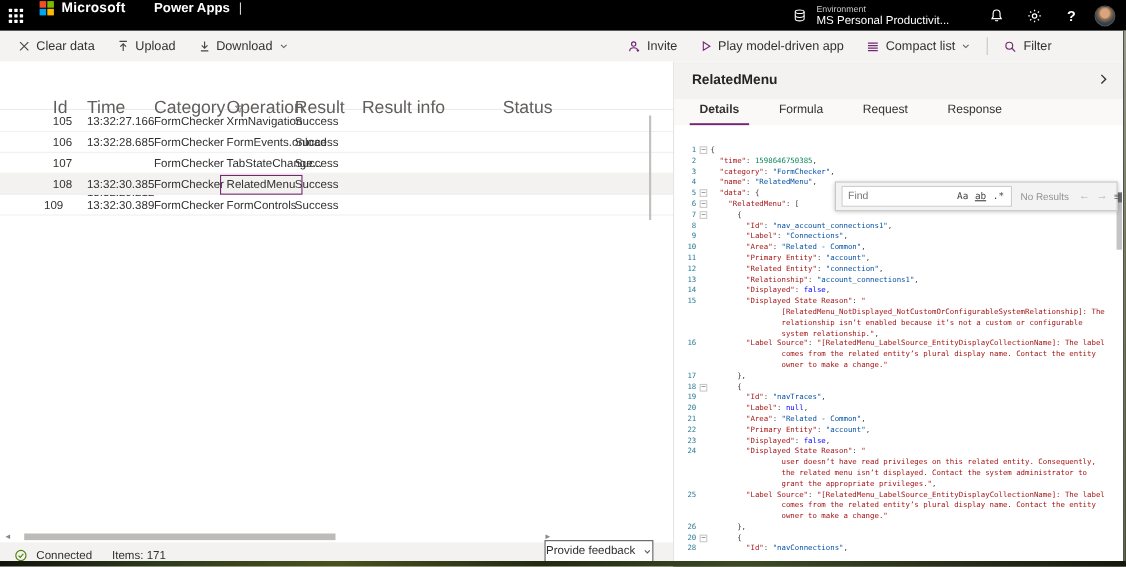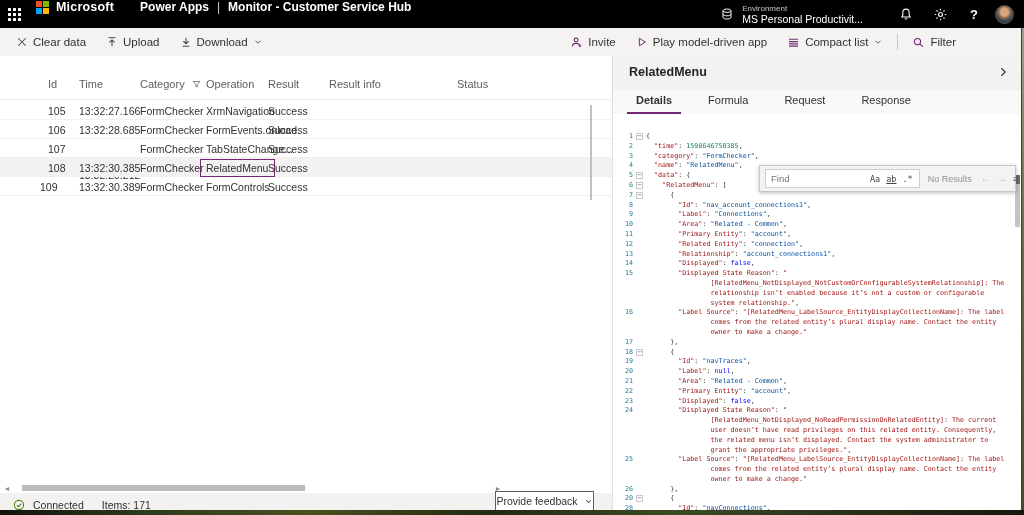--- a/index.html
+++ b/index.html
@@ -34,21 +34,21 @@
   .tbtn { display:flex; align-items:center; gap:5px; padding:12px 10px; height:28px; cursor:pointer; white-space:nowrap; }
   .tbtn svg { flex:none; }
   .tb-left { display:flex; align-items:center; margin-left:6px; }
   .tb-right { display:flex; align-items:center; margin-left:auto; margin-right:58px; }
   .tb-div { width:1px; height:16px; background:#c8c6c4; margin:0 4px; }
   .icon-dark { color:#484644; } .icon-purple { color:#742774; } .icon-chev { color:#605e5c; }
 
   
   .left-area { position:absolute; left:0; top:56px; width:612px; height:454px; background:#fff; }
   .thead { position:absolute; left:0; top:22px; width:612px; height:22px; border-bottom:1px solid #edebe9; }
-  .thead span { position:absolute; top:0; font-size:11px; color:#605e5c; white-space:nowrap; }
+  .thead span { position:absolute; top:12px; font-size:16px; color:#605e5c; white-space:nowrap; }
   .thead svg { position:relative; top:1px; margin-left:4px; }
   .rows { position:absolute; left:0; top:45px; width:612px; }
   .trow { position:relative; height:19px; border-bottom:1px solid #f1f0ee; font-size:10.5px; color:#323130; cursor:pointer; }
   .trow.sel { background:#f3f2f1; }
   .trow span { position:absolute; top:4px; white-space:nowrap; }
   .trow span.focus-cell { top:1px; padding:2px 6px 2px 5px; border:1.5px solid #742774; }
   .v-thumb { position:absolute; left:590px; top:49px; width:2px; height:95px; background:#c3c1bf; }
 
   .hscroll { position:absolute; left:0; top:427px; width:505px; height:10px; display:flex; align-items:center; }
   .h-arrow { font-size:7px; color:#8a8886; width:14px; text-align:center; }
@@ -131,21 +131,20 @@
         <i style="background:#f25022"></i>
           <i style="background:#7fba00"></i>
         <i style="background:#00a4ef"></i>
           <i style="background:#ffb900"></i>
       </div>
       <span class="brand">Microsoft</span>
     </div>
     <div class="apptitle">
       <span>Power Apps</span>
       <span class="sep">|</span>
-      <span>Monitor - Customer Service Hub</span>
     </div>
     <div class="topright">
       <div class="envblock">
         <svg width="14" height="14" viewBox="0 0 16 16" fill="none" stroke="#fff" stroke-width="1.1">
           <ellipse cx="8" cy="4.2" rx="4.6" ry="1.9"></ellipse>
           <path d="M3.4 4.2 v4 c0 1 2 1.9 4.6 1.9 s4.6 -0.9 4.6 -1.9 v-4"></path>
           <path d="M3.4 8.2 v3.6 c0 1 2 1.9 4.6 1.9 s4.6 -0.9 4.6 -1.9 v-3.6"></path>
         </svg>
         <div>
           <div class="env-label">Environment</div>
@@ -497,25 +496,20 @@
             <span class="ctext"><span class="tk-p">        </span><span class="tk-k">"Displayed"</span><span class="tk-p">: </span><span class="tk-b">false</span><span class="tk-p">,</span></span>
           </div>
           <div class="code-row">
             <span class="ln">24</span>
             <span class="foldc"></span>
             <span class="ctext"><span class="tk-p">        </span><span class="tk-k">"Displayed State Reason"</span><span class="tk-p">: </span><span class="tk-r">"</span></span>
           </div>
           <div class="code-row">
             <span class="ln"></span>
             <span class="foldc"></span>
-            <span class="ctext"><span class="tk-r">                [RelatedMenu_NotDisplayed_NoReadPermissionOnRelatedEntity]: The current</span></span>
-          </div>
-          <div class="code-row">
-            <span class="ln"></span>
-            <span class="foldc"></span>
             <span class="ctext"><span class="tk-r">                user doesn’t have read privileges on this related entity. Consequently,</span></span>
           </div>
           <div class="code-row">
             <span class="ln"></span>
             <span class="foldc"></span>
             <span class="ctext"><span class="tk-r">                the related menu isn’t displayed. Contact the system administrator to</span></span>
           </div>
           <div class="code-row">
             <span class="ln"></span>
             <span class="foldc"></span>

